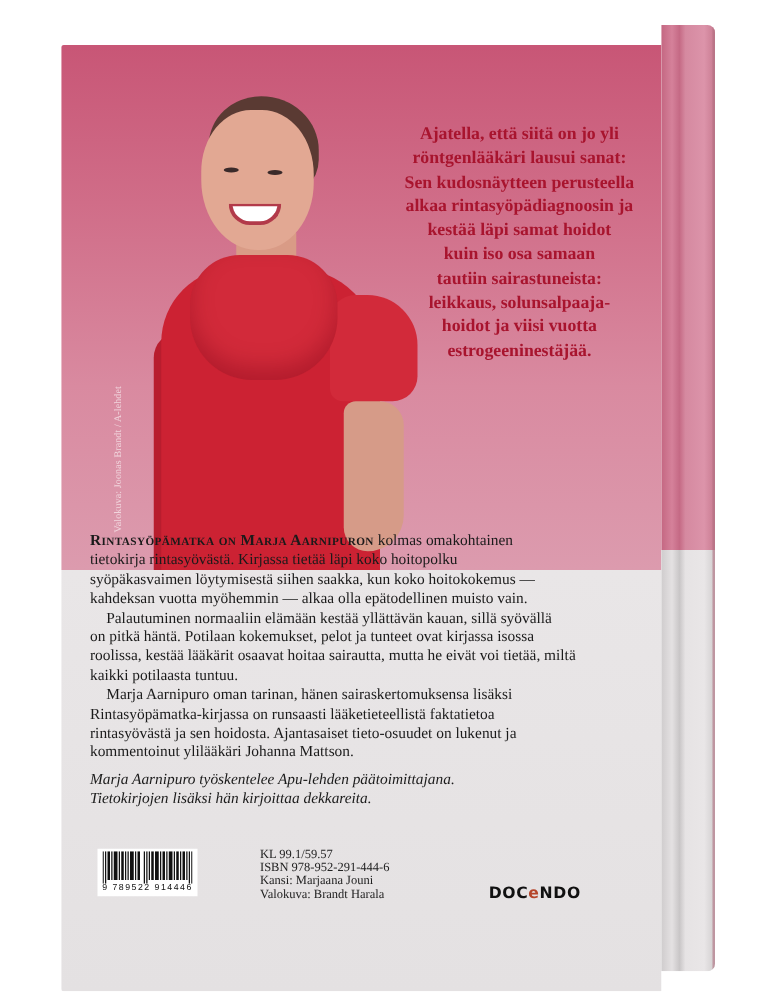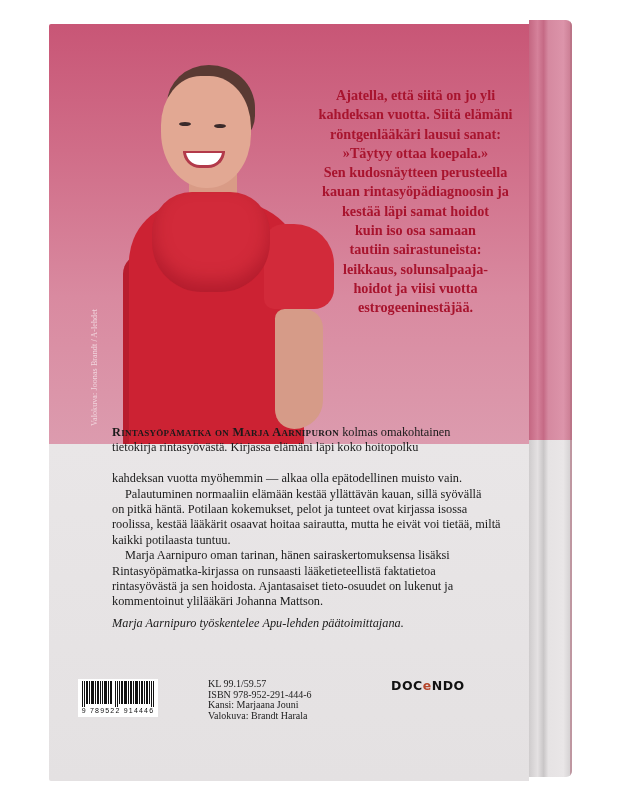--- a/index.html
+++ b/index.html
@@ -4,21 +4,21 @@
 <style>
   html, body { margin: 0; padding: 0; }
   body {
     width: 618px; height: 800px; background: #ffffff; position: relative; overflow: hidden;
     font-family: "Liberation Serif", "DejaVu Serif", serif;
   }
   .book {
     position: absolute; left: 49px; top: 20px; width: 523px; height: 757px;
   }
   .cover {
-    position: absolute; left: 0; top: 4px; width: 532px; height: 757px;
+    position: absolute; left: 0; top: 16px; width: 532px; height: 757px;
     border-radius: 2px 0 0 2px; overflow: hidden;
   }
   .photo-area {
     position: absolute; left: 0; top: 0; width: 480px; height: 420px;
     background: linear-gradient(180deg, #c85676 0%, #d06d88 30%, #d98aa0 65%, #dc9bae 100%);
   }
   .spine {
     position: absolute; left: 480px; top: 0; width: 43px; height: 757px;
     border-radius: 0 6px 6px 0; overflow: hidden;
   }
@@ -58,37 +58,37 @@
     text-align: center; color: #a8142e; font-weight: bold; font-size: 14.2px; line-height: 19.3px;
   }
   .quote div { white-space: nowrap; }
 
   .text-area {
     position: absolute; left: 0; top: 420px; width: 480px; height: 337px;
     background: linear-gradient(180deg, #e9e6e7 0%, #e4e1e2 100%);
   }
   .body-text {
     position: absolute; left: 72px; top: 425px; width: 408px;
-    font-size: 12.3px; line-height: 15.4px; color: #1a1a1a; margin-left: 40px;
+    font-size: 12.3px; line-height: 15.4px; color: #1a1a1a;
   }
   .body-text p { margin: 0; }
   .body-text .line { white-space: nowrap; }
   .body-text .indent { padding-left: 13px; }
   .body-text .smallcaps { font-variant: small-caps; font-weight: bold; letter-spacing: .3px; }
   .body-text .gap { height: 6px; }
   .italic { font-style: italic; }
 
   .barcode-block { position: absolute; left: 78px; top: 679px; width: 80px; height: 38px; background: #fff; }
   .barcode-bars { position: absolute; left: 4px; top: 2px; width: 72px; height: 26px; display: flex; gap: 0; }
   .barcode-digits { position: absolute; left: 0; top: 28px; width: 80px; font-family: "Liberation Sans", sans-serif; font-size: 7px; letter-spacing: 1.2px; text-align: center; color: #111; }
   .isbn-info { position: absolute; left: 208px; top: 679px; font-size: 10px; line-height: 10.5px; color: #222; }
   .isbn-info div { white-space: nowrap; }
 
   .publisher-logo {
-    position: absolute; left: 391px; top: 678px; font-family: "DejaVu Sans", sans-serif;
+    position: absolute; left: 391px; top: 706px; font-family: "DejaVu Sans", sans-serif;
     font-weight: bold; font-size: 12.5px; letter-spacing: .5px; color: #111; text-align: center;
   }
   .publisher-logo .accent { color: #b5452a; }
 </style>
 </head>
 <body>
 
 <div class="book">
   <div class="cover">
     <div class="photo-area">
@@ -100,25 +100,23 @@
         <div class="neck"></div>
         <div class="collar"></div>
         <div class="hair"></div>
         <div class="face"></div>
         <div class="eye" style="left:130px;top:98px;"></div>
         <div class="eye" style="left:165px;top:100px;"></div>
         <div class="smile"></div>
       </div>
       <div class="quote">
         <div>Ajatella, että siitä on jo yli</div>
-        <div>kahdeksan vuotta. Siitä elämäni</div>
         <div>röntgenlääkäri lausui sanat:</div>
-        <div>»Täytyy ottaa koepala.»</div>
         <div>Sen kudosnäytteen perusteella</div>
-        <div>kauan rintasyöpädiagnoosin ja</div>
+        <div>alkaa rintasyöpädiagnoosin ja</div>
         <div>kestää läpi samat hoidot</div>
         <div>kuin iso osa samaan</div>
         <div>tautiin sairastuneista:</div>
         <div>leikkaus, solunsalpaaja-</div>
         <div>hoidot ja viisi vuotta</div>
         <div>estrogeeninestäjää.</div>
       </div>
     </div>
     <div class="text-area"></div>
   </div>
@@ -128,39 +126,40 @@
     <div class="spine-bottom"></div>
     <div class="spine-edge"></div>
   </div>
 </div>
 
 <div class="photo-credit">Valokuva: Joonas Brandt / A-lehdet</div>
 
 <div class="body-text">
   <p>
     <span class="line"><span class="smallcaps">Rintasyöpämatka on Marja Aarnipuron</span><span> kolmas omakohtainen</span></span><br>
-    <span class="line">tietokirja rintasyövästä. Kirjassa elämäni läpi koko hoitopolku</span><br>
-    <br>
+    <span class="line">tietokirja rintasyövästä. Kirjassa tietää läpi koko hoitopolku</span><br>
+    <span class="line">syöpäkasvaimen löytymisestä siihen saakka, kun koko hoitokokemus —</span><br>
     <span class="line">kahdeksan vuotta myöhemmin — alkaa olla epätodellinen muisto vain.</span>
   </p>
   <p>
     <span class="line indent" style="display:inline-block">Palautuminen normaaliin elämään kestää yllättävän kauan, sillä syövällä</span><br>
     <span class="line">on pitkä häntä. Potilaan kokemukset, pelot ja tunteet ovat kirjassa isossa</span><br>
     <span class="line">roolissa, kestää lääkärit osaavat hoitaa sairautta, mutta he eivät voi tietää, miltä</span><br>
     <span class="line">kaikki potilaasta tuntuu.</span>
   </p>
   <p>
     <span class="line indent" style="display:inline-block">Marja Aarnipuro oman tarinan, hänen sairaskertomuksensa lisäksi</span><br>
     <span class="line">Rintasyöpämatka-kirjassa on runsaasti lääketieteellistä faktatietoa</span><br>
     <span class="line">rintasyövästä ja sen hoidosta. Ajantasaiset tieto-osuudet on lukenut ja</span><br>
     <span class="line">kommentoinut ylilääkäri Johanna Mattson.</span>
   </p>
   <div class="gap"></div>
   <p class="italic">
     <span class="line">Marja Aarnipuro työskentelee Apu-lehden päätoimittajana.</span><br>
+    <span class="line">Tietokirjojen lisäksi hän kirjoittaa dekkareita.</span>
   </p>
 </div>
 
 <div class="barcode-block">
   <svg class="barcode-bars" viewBox="0 0 72 26" width="72" height="26">
     <g fill="#111">
       <rect x="0" y="0" width="1" height="26"></rect>
         <rect x="2" y="0" width="1" height="26"></rect>
       <rect x="4" y="0" width="2" height="23"></rect>
         <rect x="7" y="0" width="1" height="23"></rect>

